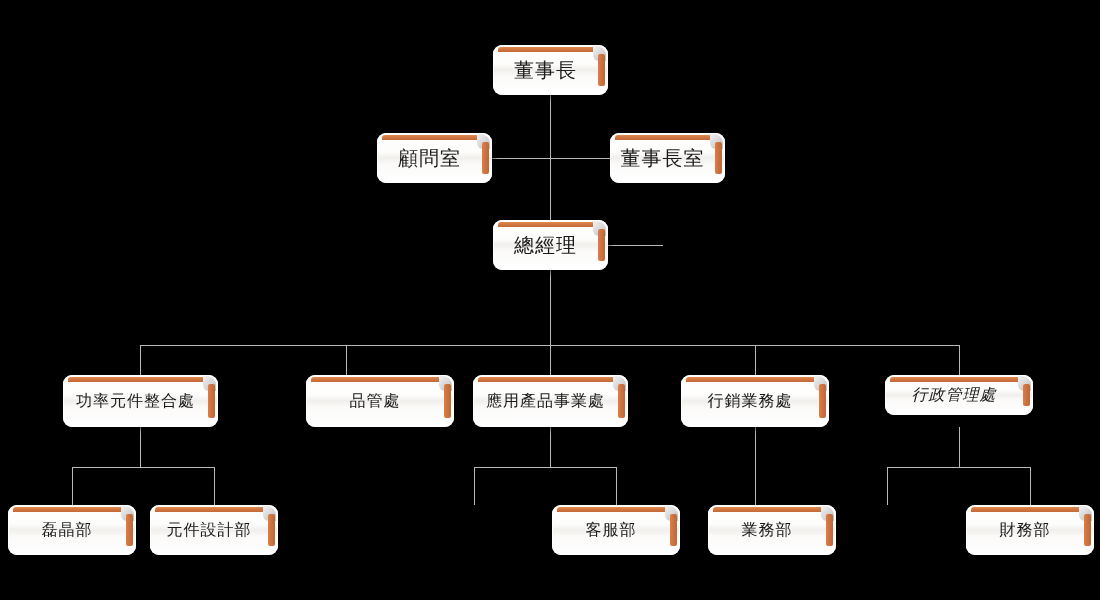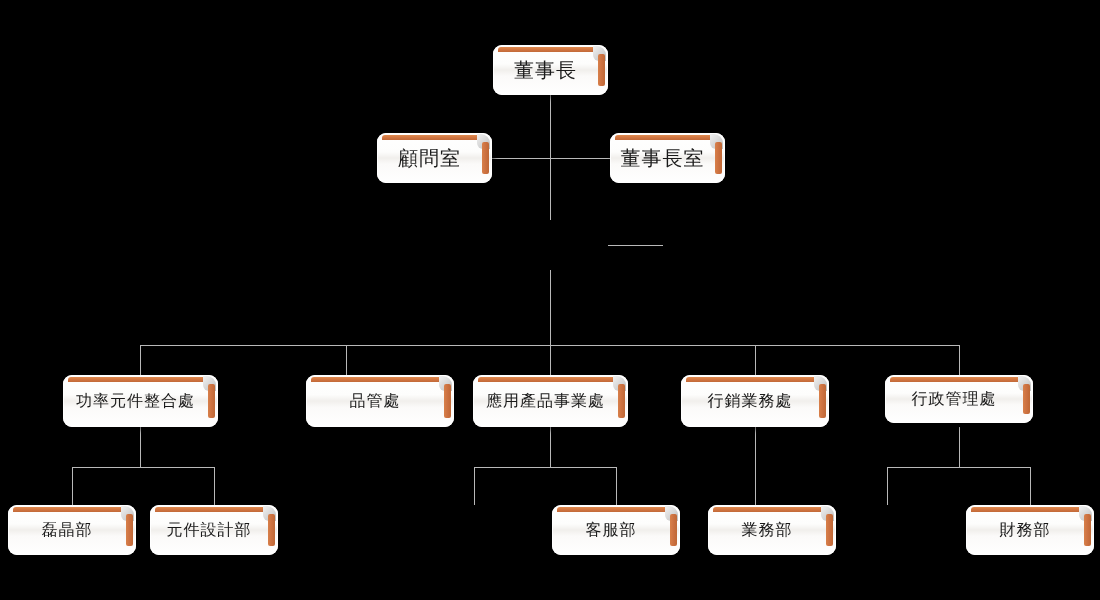--- a/index.html
+++ b/index.html
@@ -130,37 +130,41 @@
       <span class="label">董事長</span>
     </div>
     <div class="node lvl-top" style="left: 377px; top: 133px; width: 115px; height: 50px;">
       <span class="cap"></span>
       <span class="label">顧問室</span>
     </div>
     <div class="node lvl-top" style="left: 610px; top: 133px; width: 115px; height: 50px;">
       <span class="cap"></span>
       <span class="label">董事長室</span>
     </div>
+    <div class="node lvl-top" style="left: 493px; top: 220px; width: 115px; height: 50px;">
+      <span class="cap"></span>
+      <span class="label">總經理</span>
+    </div>
     <div class="node lvl-div" style="left: 63px; top: 375px; width: 155px; height: 52px;">
       <span class="cap"></span>
       <span class="label">功率元件整合處</span>
     </div>
     <div class="node lvl-div" style="left: 272px; top: 375px; width: 148px; height: 52px; margin-left: 34px;">
       <span class="cap"></span>
       <span class="label">品管處</span>
     </div>
     <div class="node lvl-div" style="left: 473px; top: 375px; width: 155px; height: 52px;">
       <span class="cap"></span>
       <span class="label">應用產品事業處</span>
     </div>
     <div class="node lvl-div" style="left: 681px; top: 375px; width: 148px; height: 52px;">
       <span class="cap"></span>
       <span class="label">行銷業務處</span>
     </div>
-    <div class="node lvl-div" style="left: 885px; top: 375px; width: 148px; height: 48px;">
+    <div class="node lvl-div" style="left: 885px; top: 375px; width: 148px; height: 40px; font-style: italic;">
       <span class="cap"></span>
       <span class="label">行政管理處</span>
     </div>
     <div class="node lvl-dept" style="left: 8px; top: 505px; width: 128px; height: 50px;">
       <span class="cap"></span>
       <span class="label">磊晶部</span>
     </div>
     <div class="node lvl-dept" style="left: 150px; top: 505px; width: 128px; height: 50px;">
       <span class="cap"></span>
       <span class="label">元件設計部</span>

